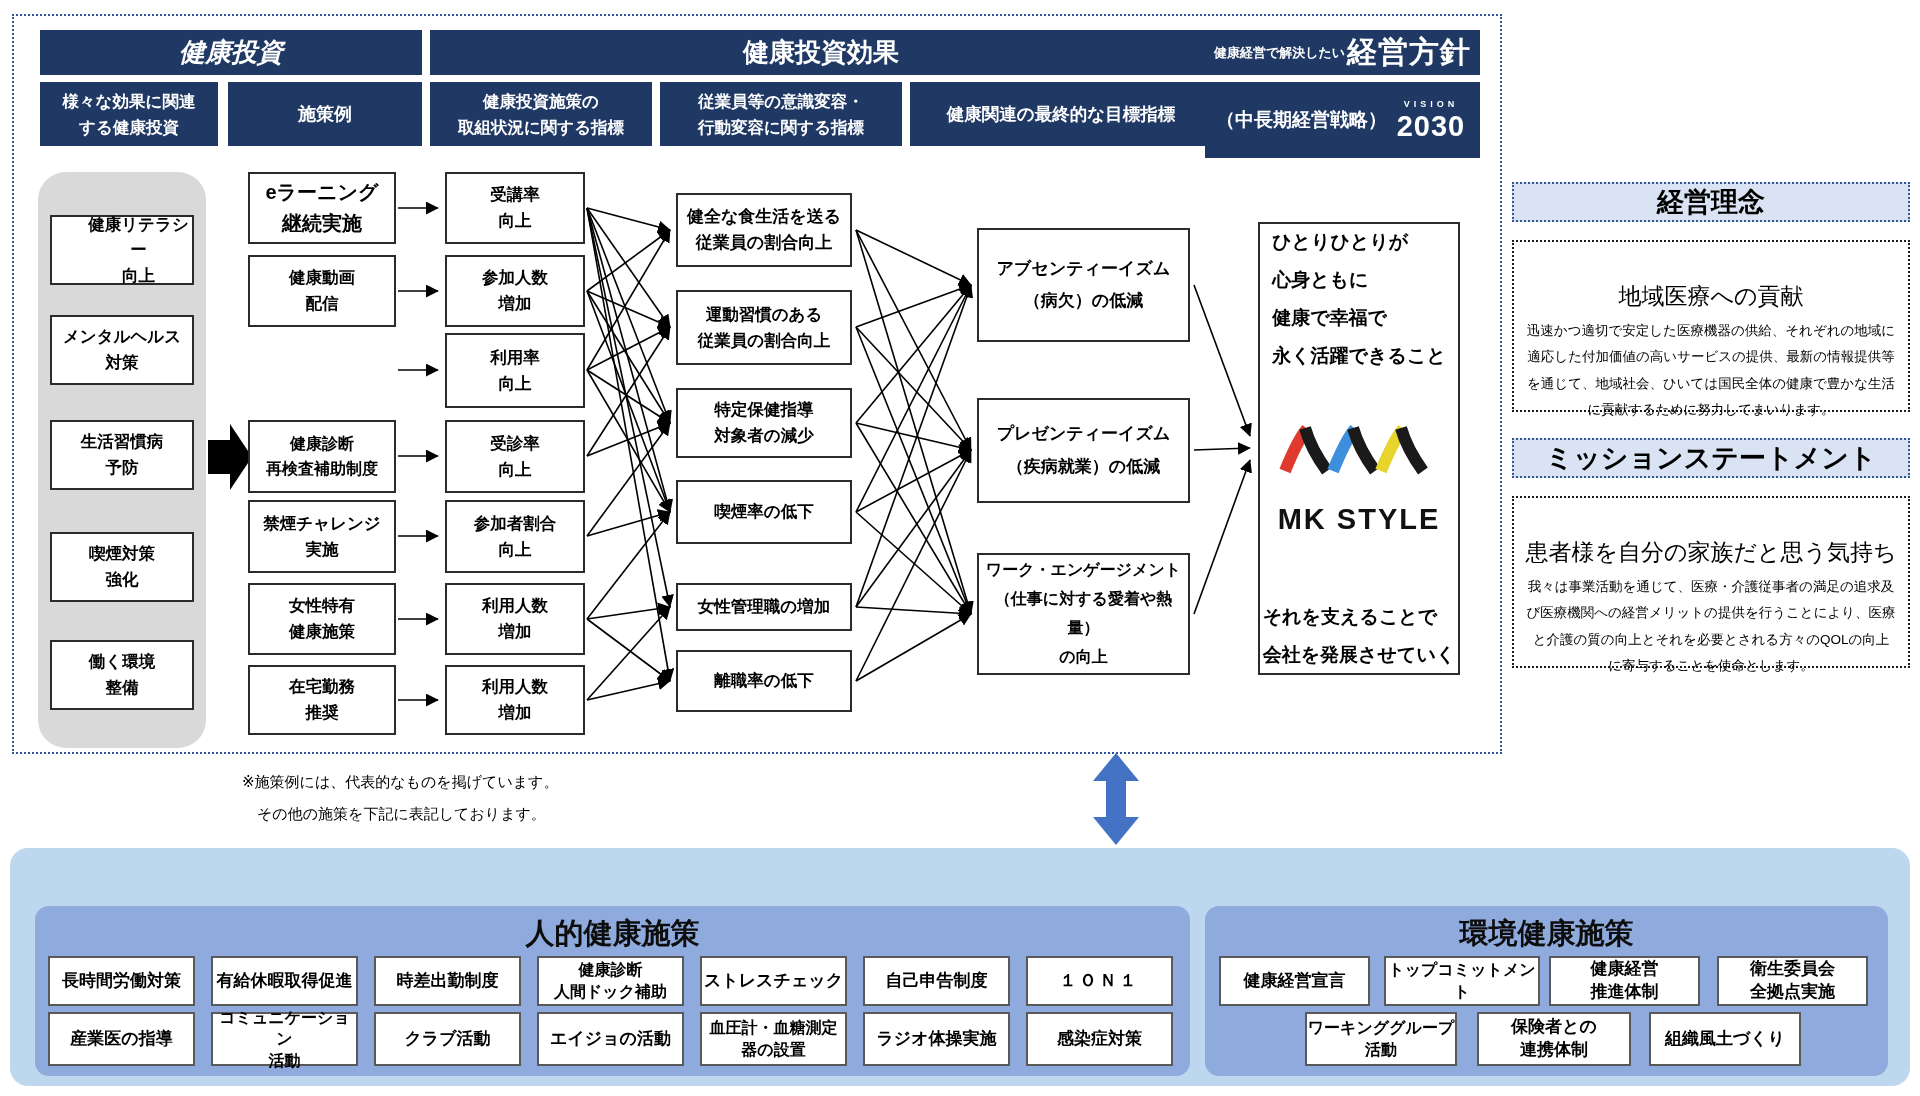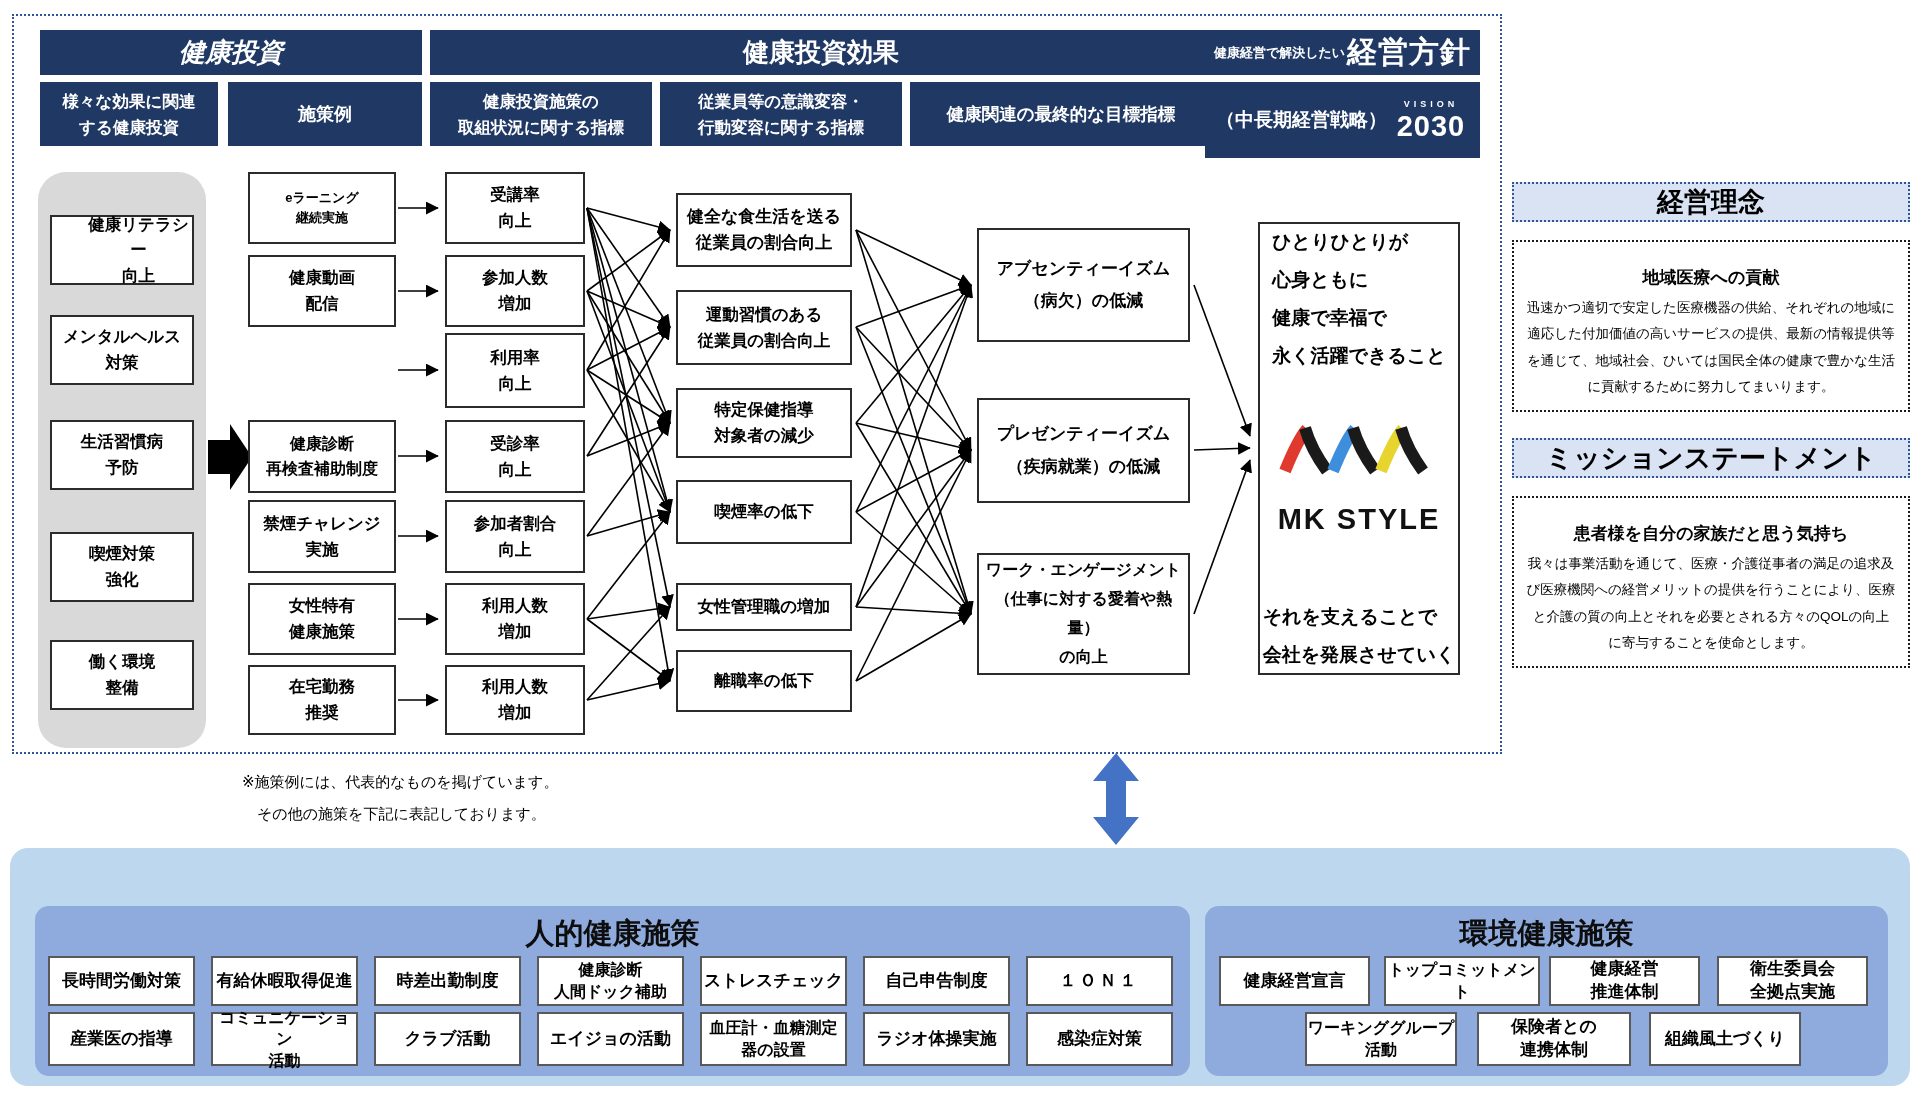--- a/index.html
+++ b/index.html
@@ -8,21 +8,21 @@
   .b{position:absolute;box-sizing:border-box;}
   .flex{display:flex;align-items:center;justify-content:center;text-align:center;}
   .navy{background:#1F3864;color:#fff;font-weight:bold;}
   .wbox{background:#fff;border:2px solid #2b2b2b;font-weight:bold;white-space:pre-line;
     line-height:1.55;z-index:2;}
   .graybox{background:#D9D9D9;border-radius:28px;z-index:1;}
   .overlay{position:absolute;left:0;top:0;z-index:1;pointer-events:none;}
   .outer-dotted{border:2px dotted #2F5597;z-index:0;}
   .rp-head{background:#DAE3F3;border:2px dotted #2F5597;font-weight:bold;font-size:27px;z-index:2;}
   .rp-body{background:#fff;border:2px dotted #1a1a1a;z-index:2;text-align:center;}
-  .rp-title{font-weight:bold;font-size:17px;margin-top:24px;}
+  .rp-title{font-weight:normal;font-size:23px;margin-top:39px;}
   .rp-text{font-size:13.5px;line-height:1.95;padding:6px 12px 0 12px;font-weight:500;}
   .bluepanel{background:#BDD7EE;border-radius:18px;z-index:0;}
   .midpanel{background:#8FAADC;border-radius:14px;z-index:1;}
   .panel-title{position:absolute;left:0;top:8px;width:100%;text-align:center;
     font-weight:bold;font-size:29px;color:#0d0d0d;z-index:2;}
   .bbox{background:#fff;border:2px solid #595959;font-weight:bold;font-size:17px;
     white-space:pre-line;line-height:1.35;z-index:2;}
   .pre{white-space:pre-line;}
   .policy-small{font-size:13px;font-weight:bold;}
   .policy-big{font-size:30px;font-weight:bold;letter-spacing:1px;}
@@ -138,21 +138,21 @@
 向上</div>
   <div class="b wbox flex" style="left:50px;top:315px;width:144px;height:70px;font-size:16.5px;">メンタルヘルス
 対策</div>
   <div class="b wbox flex" style="left:50px;top:420px;width:144px;height:70px;font-size:16.5px;">生活習慣病
 予防</div>
   <div class="b wbox flex" style="left:50px;top:532px;width:144px;height:70px;font-size:16.5px;">喫煙対策
 強化</div>
   <div class="b wbox flex" style="left:50px;top:640px;width:144px;height:70px;font-size:16.5px;">働く環境
 整備</div>
 
-  <div class="b wbox flex" style="left:248px;top:172px;width:148px;height:72px;font-size:13px;">eラーニング
+  <div class="b wbox flex" style="left:248px;top:172px;width:148px;height:72px;font-size:20px;">eラーニング
 継続実施</div>
   <div class="b wbox flex" style="left:248px;top:255px;width:148px;height:72px;font-size:16.5px;">健康動画
 配信</div>
   <div class="b wbox flex" style="left:248px;top:420px;width:148px;height:73px;font-size:16px;">健康診断
 再検査補助制度</div>
   <div class="b wbox flex" style="left:248px;top:583px;width:148px;height:72px;font-size:16.5px;">女性特有
 健康施策</div>
   <div class="b wbox flex" style="left:248px;top:500px;width:148px;height:73px;font-size:16.5px;">禁煙チャレンジ
 実施</div>
   <div class="b wbox flex" style="left:248px;top:665px;width:148px;height:70px;font-size:16.5px;">在宅勤務

